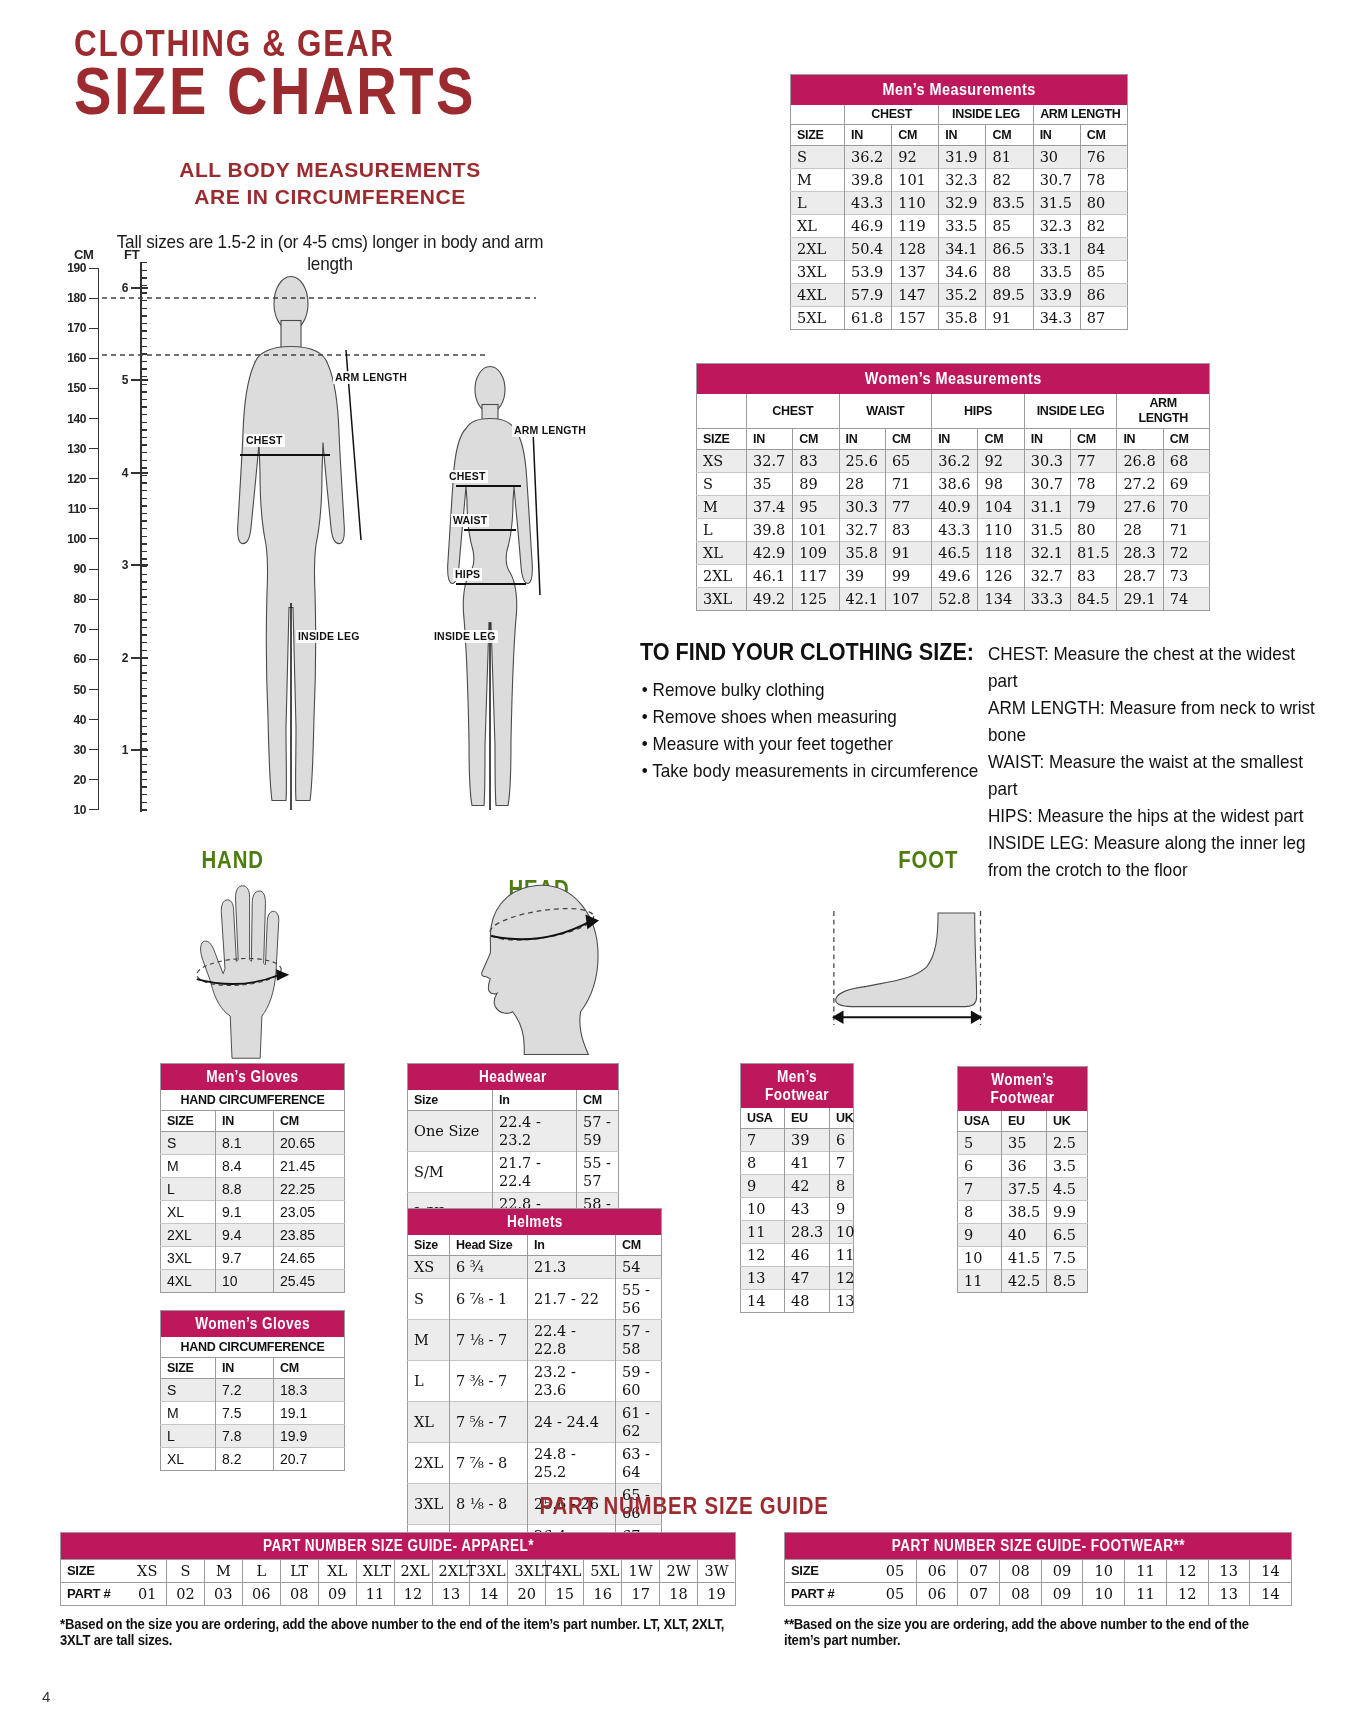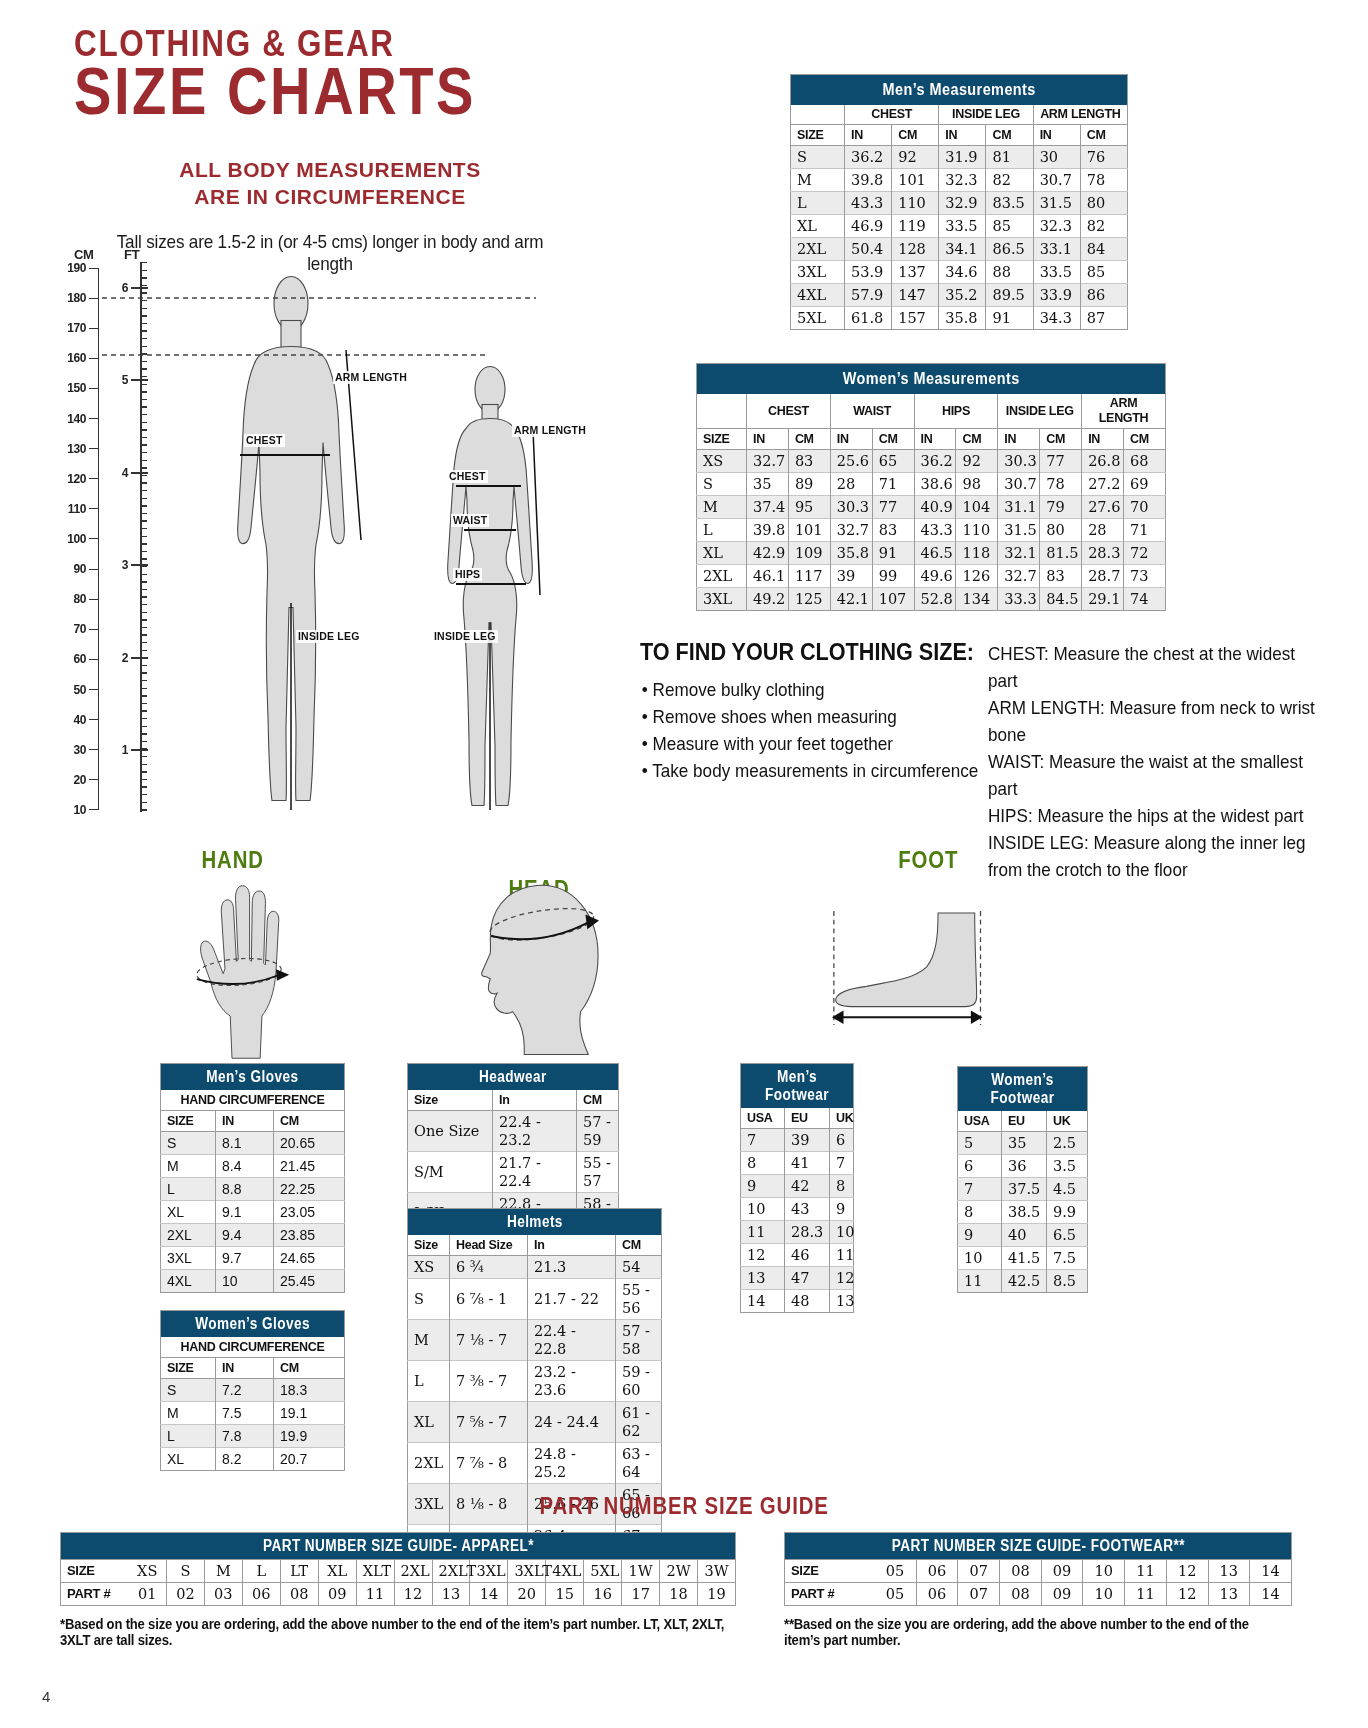--- a/index.html
+++ b/index.html
@@ -33,21 +33,21 @@
   .sil{fill:#DCDCDC;stroke:#4A4A4A;stroke-width:1.1;}
   .mline{stroke:#111;}
   .dash{stroke:#444;stroke-width:1.3;stroke-dasharray:5 4;fill:none;}
   .diag-label{position:absolute;font:700 10.5px/13px "Liberation Sans",sans-serif;letter-spacing:.2px;
               color:#111;background:rgba(255,255,255,.88);padding:0 2px;white-space:nowrap;}
 
   
   table.sz{position:absolute;border-collapse:collapse;table-layout:fixed;background:#fff;
            border:1px solid #9b9b9b;}
   table.sz th,table.sz td{padding:2px 6px;vertical-align:middle;}
-  table.sz .bar{background:#0c4a6e;color:#fff;text-align:center;font-weight:700;
+  table.sz .bar{background:#be185d;color:#fff;text-align:center;font-weight:700;
                 font-size:17px;padding:5px 0;letter-spacing:.5px;border:none;}
   table.sz .bar2{font-size:16px;padding:4px 0;}
   table.sz tr.groups th{font:700 12.5px/15px "Liberation Sans",sans-serif;text-align:center;
                         letter-spacing:-.3px;border-bottom:1px solid #9b9b9b;}
   table.sz tr.units th{font:700 12.5px/16px "Liberation Sans",sans-serif;text-align:left;
                        letter-spacing:-.3px;border-bottom:1px solid #9b9b9b;}
   table.sz tr.subtitle th{font:700 12.5px/16px "Liberation Sans",sans-serif;text-align:center;
                           letter-spacing:-.3px;border-bottom:1px solid #9b9b9b;}
   table.sz th + th, table.sz td + td{border-left:1px solid #9b9b9b;}
   table.sz tbody td{font-family:"DejaVu Serif",serif;font-size:14.5px;line-height:18px;
@@ -344,21 +344,21 @@
           <td>61.8</td>
           <td>157</td>
           <td>35.8</td>
           <td>91</td>
           <td>34.3</td>
           <td>87</td>
         </tr>
       </tbody>
   </table>
 
-  <table class="sz" style="left:696px;top:363px;width:470px;">
+  <table class="sz" style="left:696px;top:363px;width:514px;">
     <colgroup>
         <col style="width:50px">
         <col>
         <col>
         <col>
         <col>
         <col>
         <col>
         <col>
         <col>

